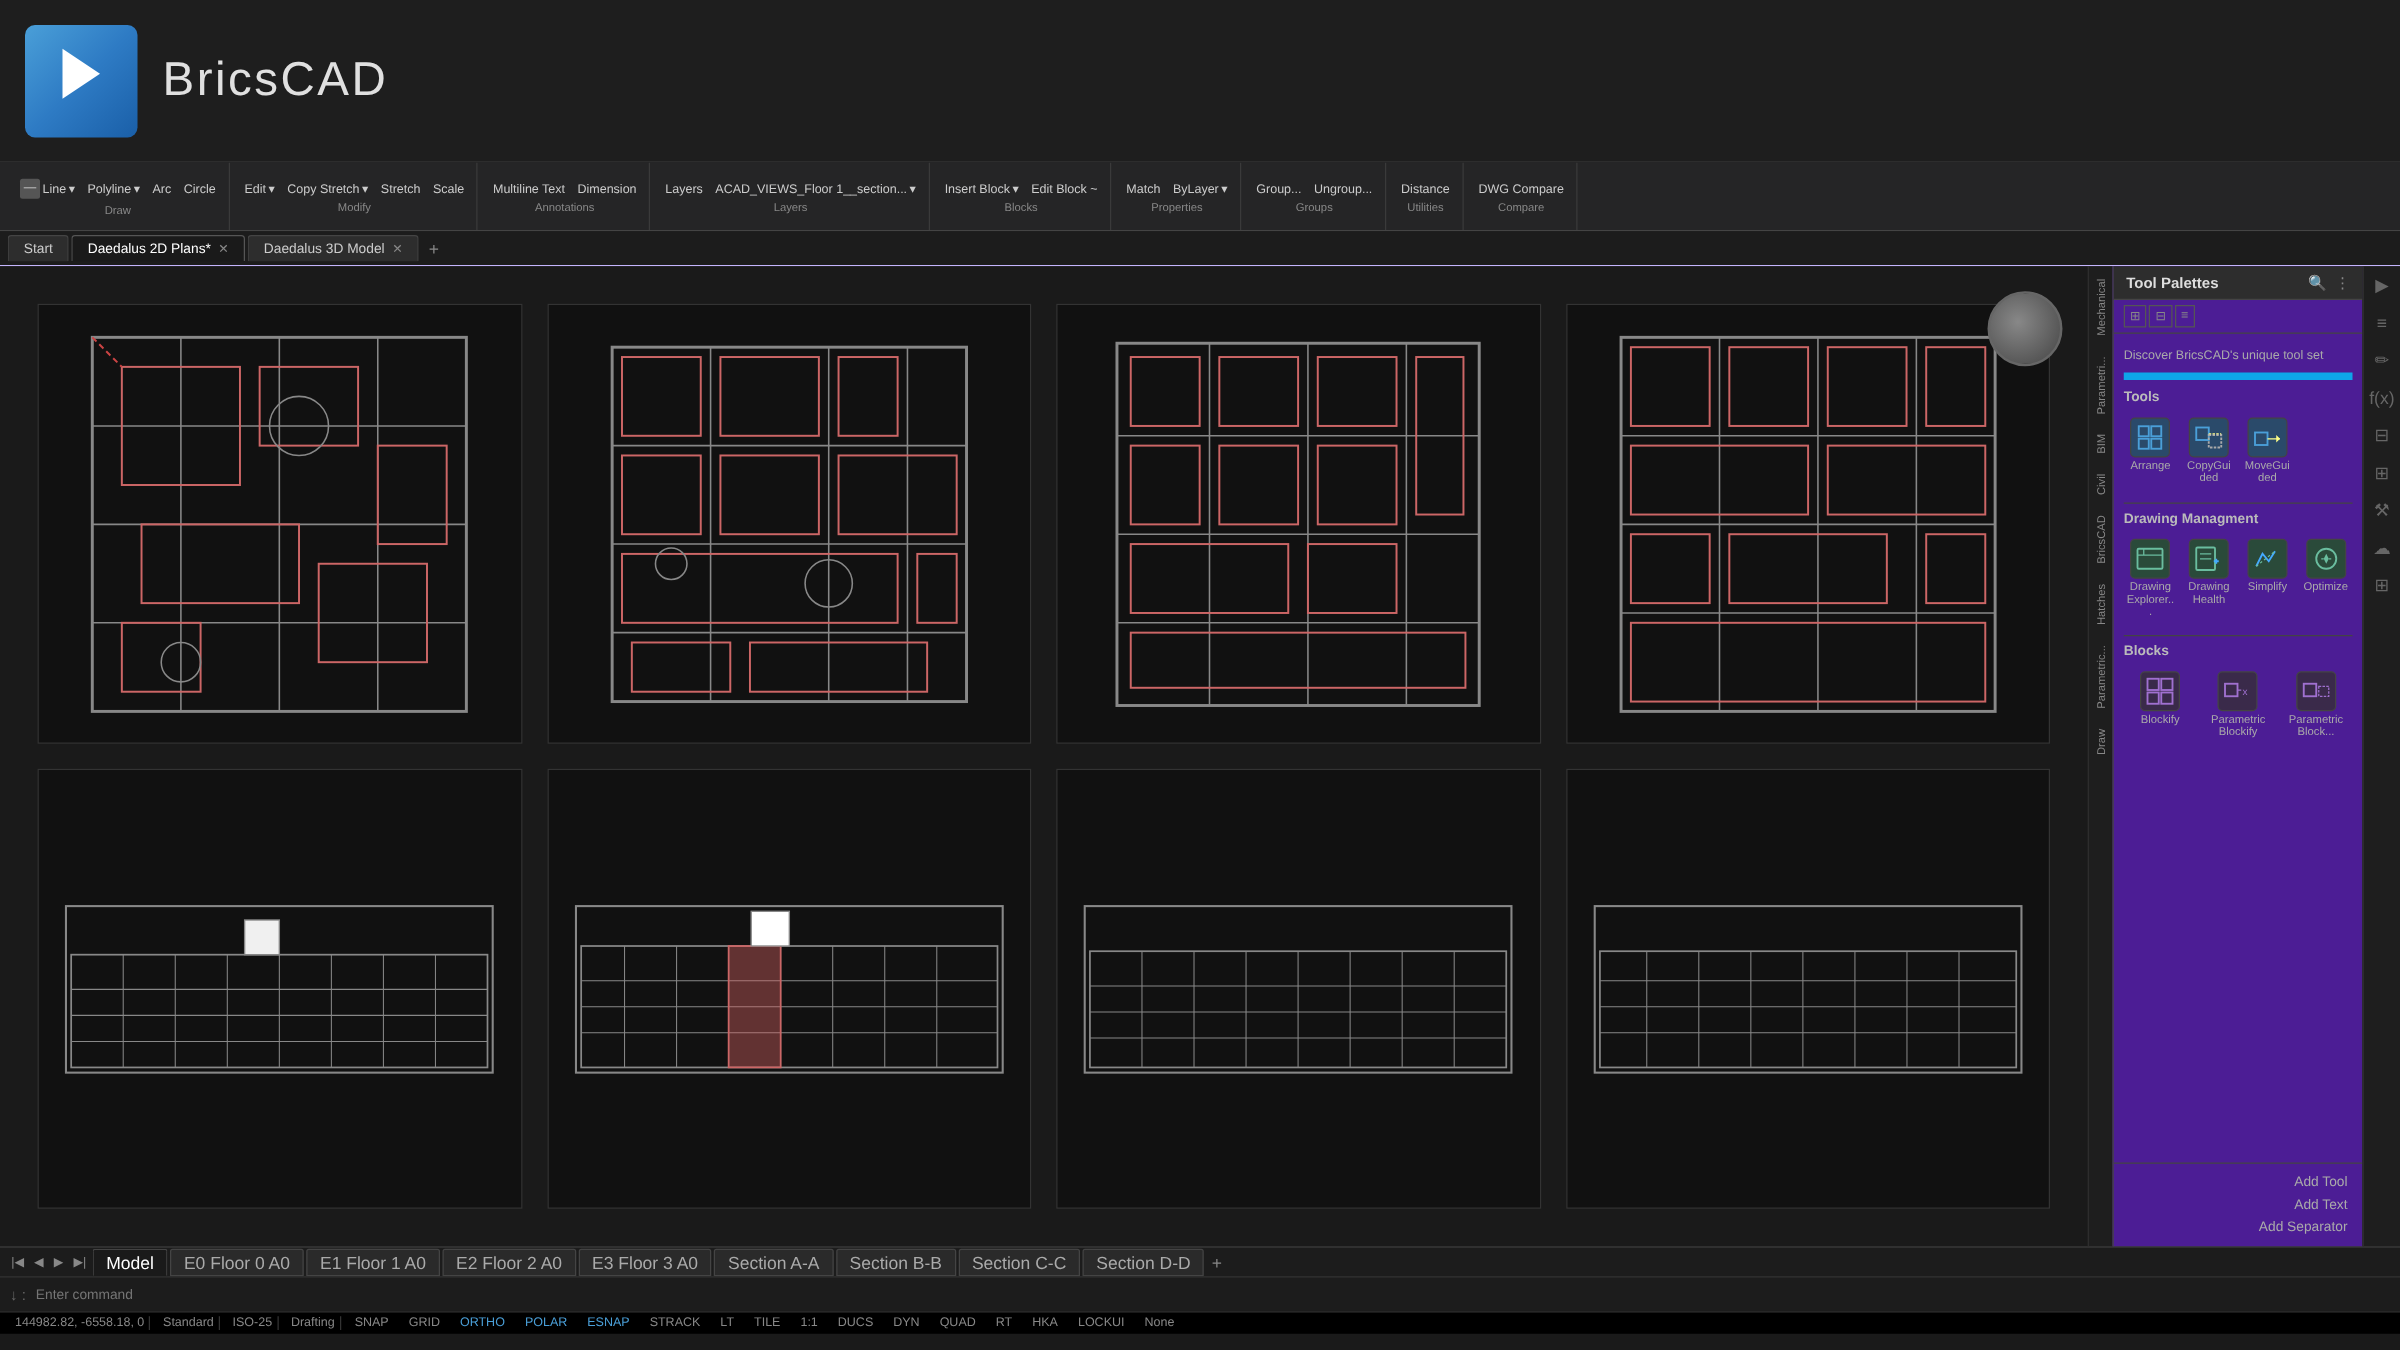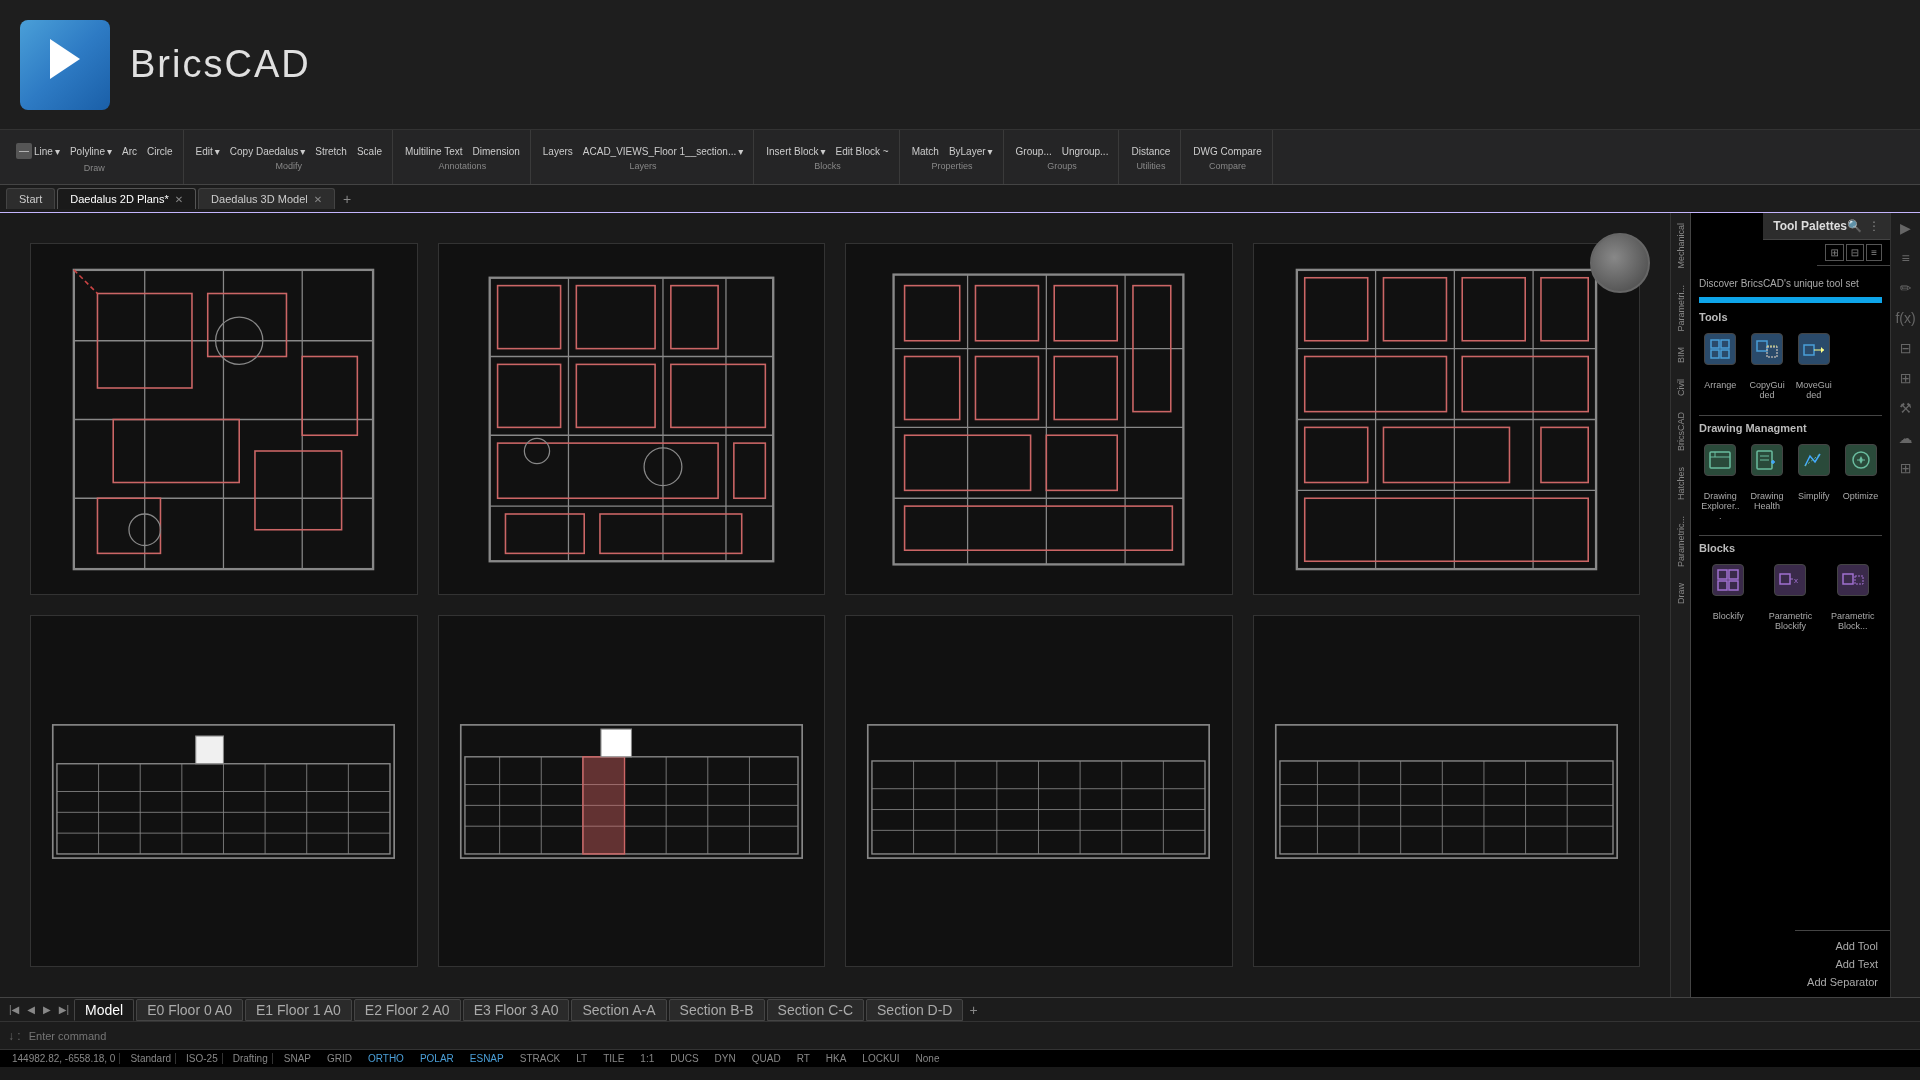--- a/index.html
+++ b/index.html
@@ -187,25 +187,24 @@
 
     
     .floor-plan-svg {
       width: 90%;
       height: 90%;
     }
 
     
     #right-panel {
       width: 200px;
-      background: #000000;
+      background: #4c1d95;
       border-left: 1px solid #444;
       display: flex;
       flex-direction: column;
-      align-items: flex-end;
     }
     #panel-header {
       display: flex;
       align-items: center;
       justify-content: space-between;
       padding: 6px 10px;
       border-bottom: 1px solid #444;
       background: #2d2d2d;
     }
     #panel-title {
@@ -251,21 +250,21 @@
       margin-bottom: 10px;
     }
 
     .tool-item {
       display: flex;
       flex-direction: column;
       align-items: center;
       padding: 4px 2px;
       cursor: pointer;
       border-radius: 3px;
-      gap: 16px;
+      gap: 2px;
     }
 
     .tool-icon {
       width: 32px;
       height: 32px;
       background: #333;
       border-radius: 4px;
       display: flex;
       align-items: center;
       justify-content: center;
@@ -477,21 +476,21 @@
         </button>
       </div>
       <div class="ribbon-group-label">Draw</div>
     </div>
     <div class="ribbon-group">
       <div style="display:flex;gap:2px;align-items:center;">
         <button class="ribbon-btn">
           <span>Edit</span>▾
         </button>
         <button class="ribbon-btn">
-          <span>Copy Daedalus</span>▾
+          <span>Copy Stretch</span>▾
         </button>
         <button class="ribbon-btn">
           <span>Stretch</span>
         </button>
         <button class="ribbon-btn">
           <span>Scale</span>
         </button>
       </div>
       <div class="ribbon-group-label">Modify</div>
     </div>

